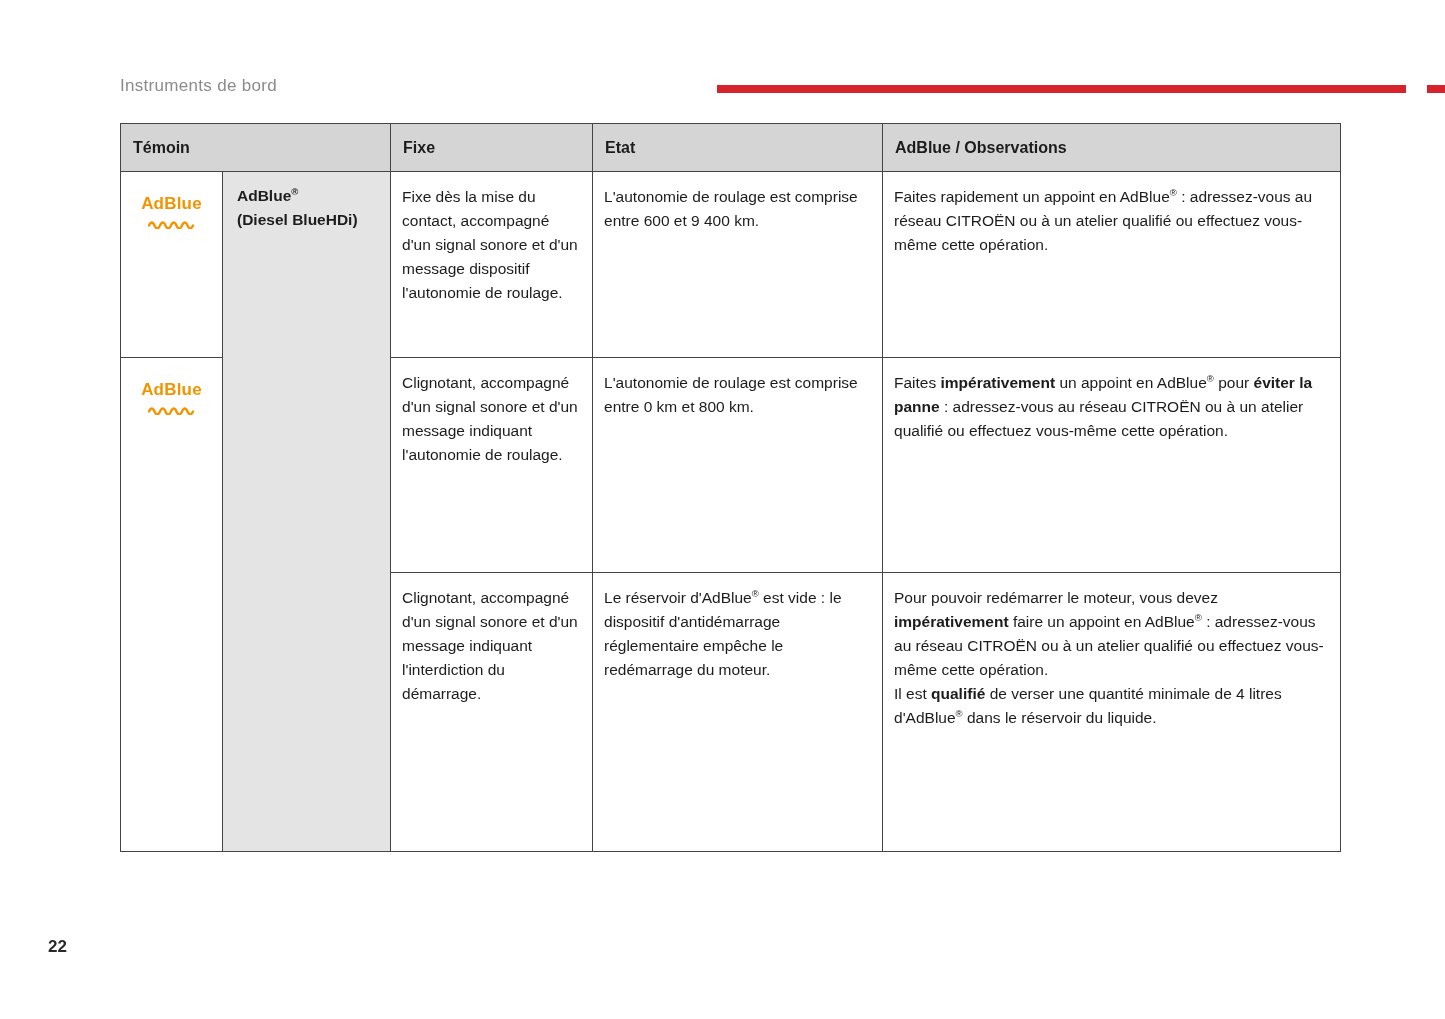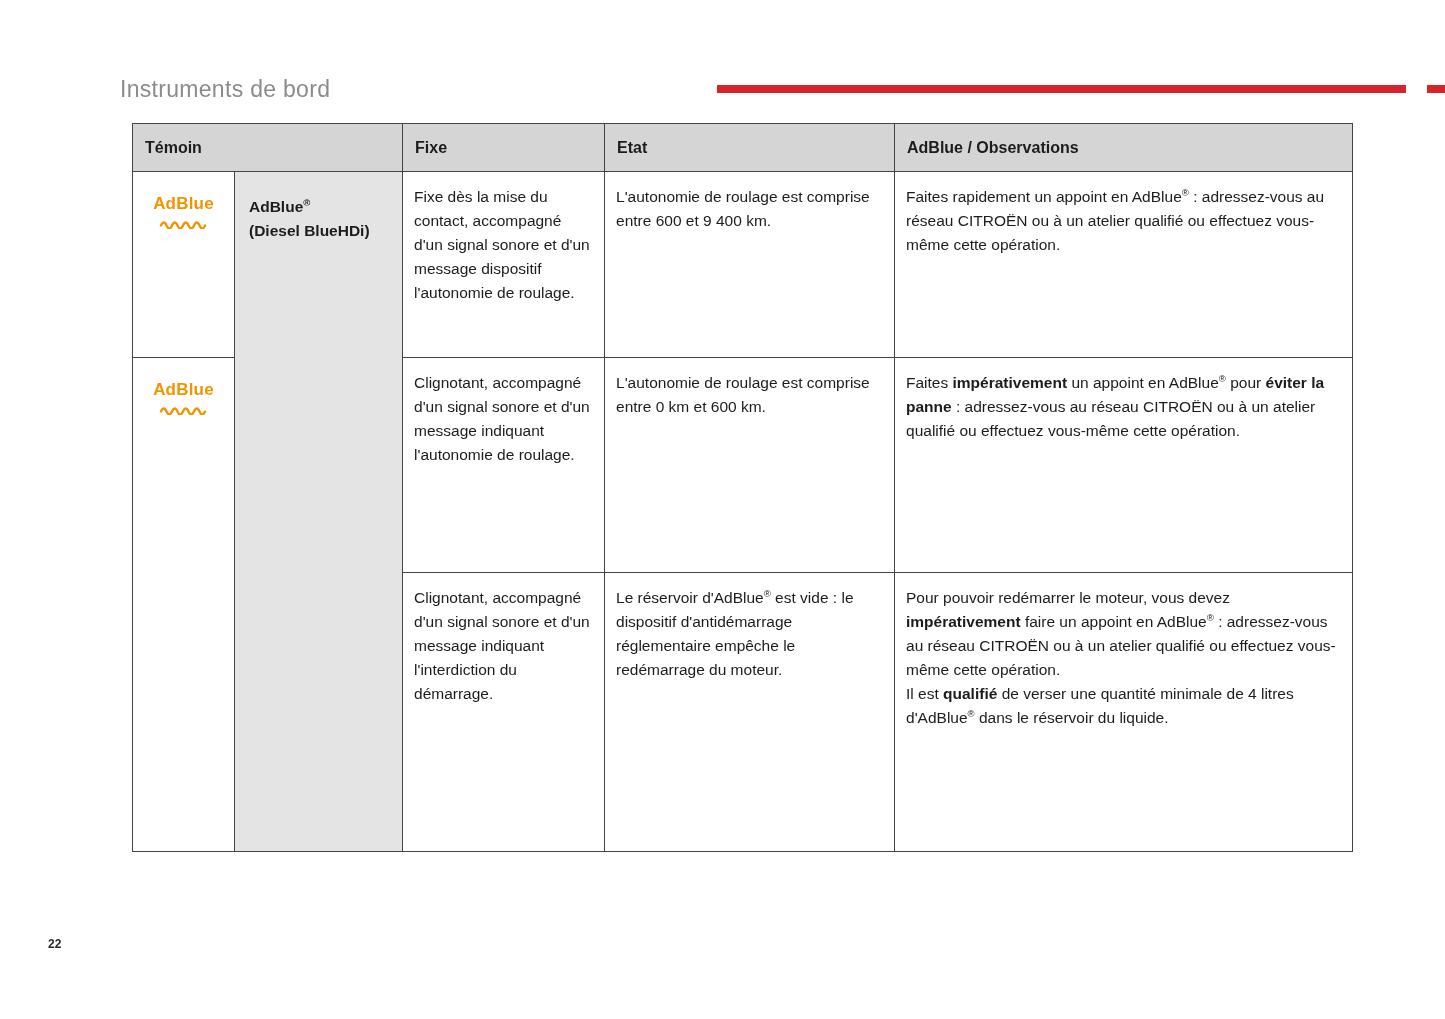--- a/index.html
+++ b/index.html
@@ -13,21 +13,21 @@
     width: 1445px;
     height: 1019px;
     background: #ffffff;
     overflow: hidden;
   }
   .section-title {
     position: absolute;
     left: 120px;
     top: 76px;
     margin: 0;
-    font-size: 23px;
+    font-size: 17px;
     font-weight: 400;
     color: var(--muted, #8b8b8b);
     letter-spacing: 0.3px;
   }
   .red-bar {
     position: absolute;
     top: 85px;
     left: 717px;
     width: 689px;
     height: 8px;
@@ -41,21 +41,20 @@
     height: 8px;
     background: var(--accent, #d7232b);
   }
   table.warn-table {
     position: absolute;
     left: 120px;
     top: 123px;
     width: 1220px;
     border-collapse: collapse;
     table-layout: fixed;
-    margin-left: 12px;
   }
   .warn-table th, .warn-table td {
     border: 1px solid var(--border, #444444);
     font-size: 15.5px;
     color: var(--text, #1c1c1c);
   }
   .warn-table th {
     background: var(--header-bg, #d5d5d5);
     text-align: left;
     vertical-align: middle;
@@ -75,21 +74,21 @@
   .row-3 { height: 279px; }
   td.icon-cell {
     text-align: center;
     padding-top: 19px;
     white-space: normal;
   }
   td.label-cell {
     background: var(--label-bg, #e4e4e4);
     font-weight: 400;
     padding-left: 14px;
-    padding-top: 23px;
+    padding-top: 12px;
   }
   sup {
     font-size: 0.62em;
     line-height: 0;
   }
   .adblue-logo {
     display: inline-flex;
     flex-direction: column;
     align-items: center;
   }
@@ -100,21 +99,21 @@
     letter-spacing: 0.2px;
   }
   .adblue-wave {
     margin-top: 1px;
     display: block;
   }
   .page-number {
     position: absolute;
     left: 48px;
     top: 937px;
-    font-size: 12px;
+    font-size: 17px;
     font-weight: 700;
     color: #2a2a2a;
   }
 </style>
 </head>
 <body>
 
 <div class="page">
 
   <h1 class="section-title">Instruments de bord</h1>
@@ -157,21 +156,21 @@
       <tr class="row-2">
         <td class="icon-cell" rowspan="2">
           <span class="adblue-logo">
             <span class="adblue-text">AdBlue</span>
             <svg class="adblue-wave" width="48" height="11" viewBox="0 0 48 11">
               <path d="M2 7.5 Q4.75 1.5 7.5 7.5 T13 7.5 T18.5 7.5 T24 7.5 T29.5 7.5 T35 7.5 T40.5 7.5 T46 7.5" stroke="#f29400" stroke-width="2.4" fill="none" stroke-linecap="round"></path>
             </svg>
           </span>
         </td>
         <td>Clignotant, accompagné d'un signal sonore et d'un message indiquant l'autonomie de roulage.</td>
-        <td>L'autonomie de roulage est comprise entre 0 km et 600 km.</td>
+        <td>L'autonomie de roulage est comprise entre 0 km et 800 km.</td>
         <td>Faites <b>impérativement</b> un appoint en AdBlue<sup>®</sup> pour <b>éviter la panne</b> : adressez-vous au réseau CITROËN ou à un atelier qualifié ou effectuez vous-même cette opération.</td>
       </tr>
       <tr class="row-3">
         <td>Clignotant, accompagné d'un signal sonore et d'un message indiquant l'interdiction du démarrage.</td>
         <td>Le réservoir d'AdBlue<sup>®</sup> est vide : le dispositif d'antidémarrage réglementaire empêche le redémarrage du moteur.</td>
         <td>Pour pouvoir redémarrer le moteur, vous devez <b>impérativement</b> faire un appoint en AdBlue<sup>®</sup> : adressez-vous au réseau CITROËN ou à un atelier qualifié ou effectuez vous-même cette opération.
 Il est <b>qualifié</b> de verser une quantité minimale de 4 litres d'AdBlue<sup>®</sup> dans le réservoir du liquide.</td>
       </tr>
     </tbody>
   </table>

